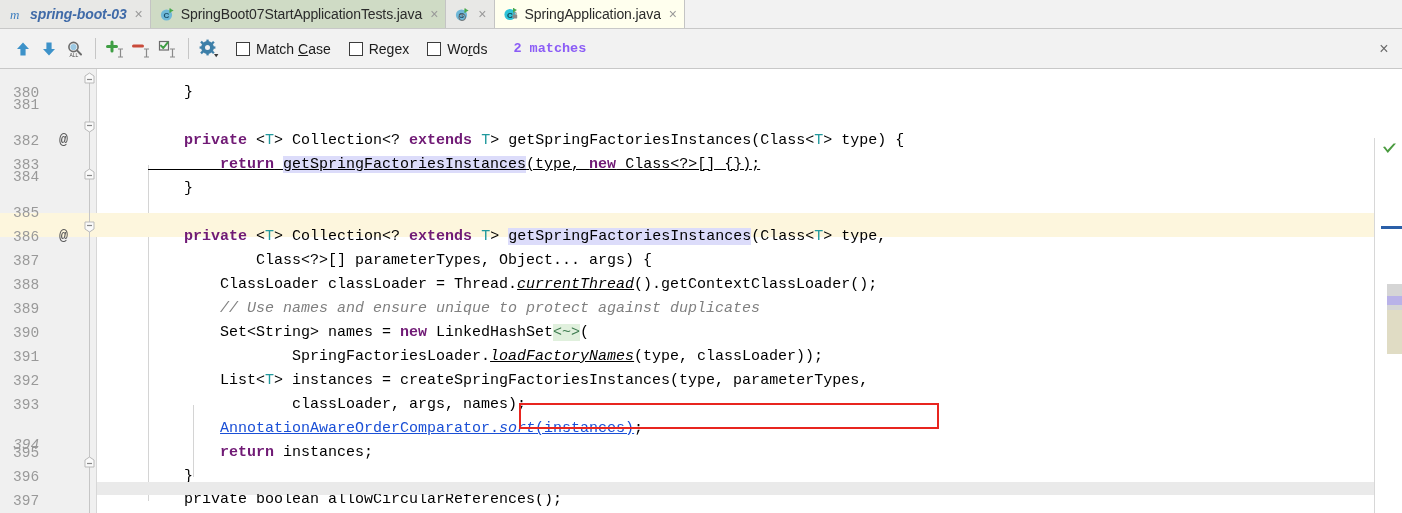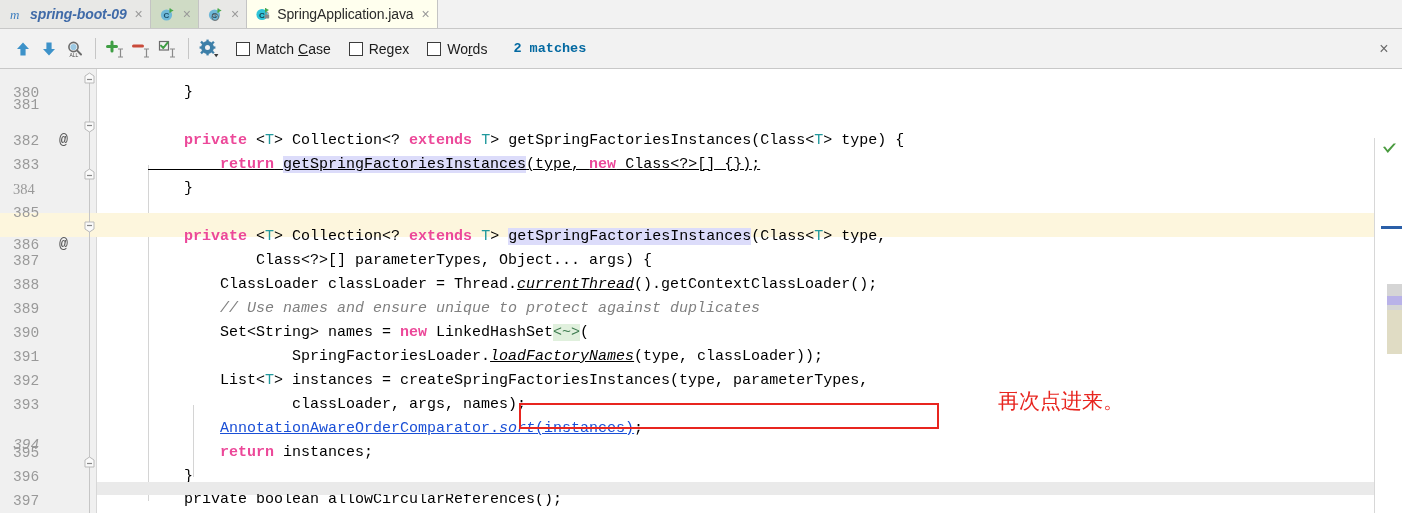--- a/index.html
+++ b/index.html
@@ -83,21 +83,21 @@
   }
   .tools { display:flex; align-items:center; margin-left: 10px; }
 
   .chk-group { display: flex; align-items: center; margin-left: 14px; gap: 18px; }
   .chk { display: flex; align-items: center; gap: 6px; font-size: 14px; color: #1b1b1b; }
   .chk .box {
     width: 14px; height: 14px; border: 1.4px solid #3c3c3c; background: #fff;
   }
   .chk u { text-decoration: underline; }
   .matches {
-    margin-left: 26px; font-size: 13.5px; color: #0369a1;
+    margin-left: 26px; font-size: 13.5px; color: #8b5cf6;
     font-family: "Liberation Mono", monospace; font-weight: bold;
   }
   .closebar {
     position: absolute; right: 8px; top: 50%; transform: translateY(-50%);
     width: 20px; height: 20px; display:flex; align-items:center; justify-content:center;
     color: #6b6b6b; font-size: 16px;
   }
 
   
   .editor {
@@ -128,21 +128,21 @@
   .cur-gut { background: #fdf6dd; }
 
   .code {
     position: absolute; left: 0; height: 24px; line-height: 24px;
     font-family: "Liberation Mono", monospace;
     font-size: 15px;
     color: #000;
     white-space: pre;
     padding-left: 51px;
   }
-  .kw   { color: #ec4899; font-weight: bold; }
+  .kw   { color: #701a75; font-weight: bold; }
   .tp   { color: #20999d; }
   .cmt  { color: #808080; font-style: italic; }
   .stat { font-style: italic; text-decoration: underline; }
   .hl   { background: #dcdcfa; }
   .ghint{ background: #e0f0dd; color:#3c7a4e; }
   .lnk  { color: #1a4fd6; text-decoration: underline; }
 
   
   .foldcol { position:absolute; left: 83px; top: 0; width: 14px; height: 444px; }
   .foldline { position:absolute; left: 6px; width: 1px; background: #c6c6c6; }
@@ -195,33 +195,34 @@
 <div id="app">
 
   <div class="tabbar">
 
     <div class="tab grey">
       <span class="icn">
         <svg width="15" height="15" viewBox="0 0 15 15">
             <text x="1" y="12" font-family="Liberation Serif, serif" font-size="13" font-style="italic" fill="#3f7fbf">m</text>
           </svg>
       </span>
-      <span class="tab-label mod">spring-boot-09</span>
+      <span class="tab-label mod">spring-boot-03</span>
       <span class="tab-close">×</span>
     </div>
 
     <div class="tab green">
       <span class="icn">
         <svg width="15" height="15" viewBox="0 0 15 15">
           <circle cx="6.5" cy="8" r="5.6" fill="#6fb8d8"></circle>
           <text x="3.4" y="11.2" font-family="Liberation Sans, sans-serif" font-size="8" font-weight="bold" fill="#1b4f6b">C</text>
           <path d="M10 1.5 l3.6 2 -3.6 2 z" fill="#49a94c"></path>
           <rect x="9.4" y="1.4" width="1.1" height="4.4" fill="#49a94c"></rect>
         </svg>
       </span>
+      <span class="tab-label">SpringBoot07StartApplicationTests.java</span>
       <span class="tab-close">×</span>
     </div>
 
     <div class="tab grey">
       <span class="icn">
         <svg width="15" height="15" viewBox="0 0 15 15">
           <circle cx="6.5" cy="8" r="5.6" fill="#6fb8d8"></circle>
           <text x="3.4" y="11.2" font-family="Liberation Sans, sans-serif" font-size="8" font-weight="bold" fill="#1b4f6b">C</text>
           <circle cx="7.2" cy="10.2" r="3.3" fill="none" stroke="#6b6b6b" stroke-width="1"></circle>
           <path d="M7.2 7.6 v2.6" stroke="#6b6b6b" stroke-width="1"></path>
@@ -354,29 +355,29 @@
             <span class="at"></span>
           </div>
           <div class="ln" style="top: 60px;">
             <span class="num">382</span>
             <span class="at">@</span>
           </div>
           <div class="ln" style="top: 84px;">
             <span class="num">383</span>
             <span class="at"></span>
           </div>
-          <div class="ln" style="top: 108px; font-family: Liberation Serif, serif;">
+          <div class="ln" style="top: 96px;">
             <span class="num">384</span>
             <span class="at"></span>
           </div>
           <div class="ln" style="top: 132px;">
             <span class="num">385</span>
             <span class="at"></span>
           </div>
-          <div class="ln" style="top: 156px; margin-top: 8px;">
+          <div class="ln" style="top: 156px;">
             <span class="num">386</span>
             <span class="at">@</span>
           </div>
           <div class="ln" style="top: 180px;">
             <span class="num">387</span>
             <span class="at"></span>
           </div>
           <div class="ln" style="top: 204px;">
             <span class="num">388</span>
             <span class="at"></span>
@@ -483,21 +484,20 @@
           <div class="code" style="top: 300px;">        List&lt;<span class="tp">T</span>&gt; instances = createSpringFactoriesInstances(type, parameterTypes,</div>
           <div class="code" style="top: 324px;">                classLoader, args, names);</div>
           <div class="code" style="top: 348px;">        <span class="lnk">AnnotationAwareOrderComparator.<span class="stat">sort</span>(instances)</span>;</div>
           <div class="code" style="top: 372px;">        <span class="kw">return</span> instances;</div>
           <div class="code" style="top: 396px;">    }</div>
           <div class="code" style="top: 420px;"></div>
         </div>
 
       <div class="redbox" style="left:422px;top:334px;width:420px;height:26px;"></div>
 
-      <div class="zhtext" style="left:901px;top:318px;">再次点进来。</div>
 
       <div class="hscroll" style="left:0;right:0;bottom:18px;">
         <div class="hthumb"></div>
       </div>
 
       <div class="nextline" style="left:0;right:0;">
         <div class="code">    private boolean allowCircularReferences();</div>
       </div>
     </div>
 

